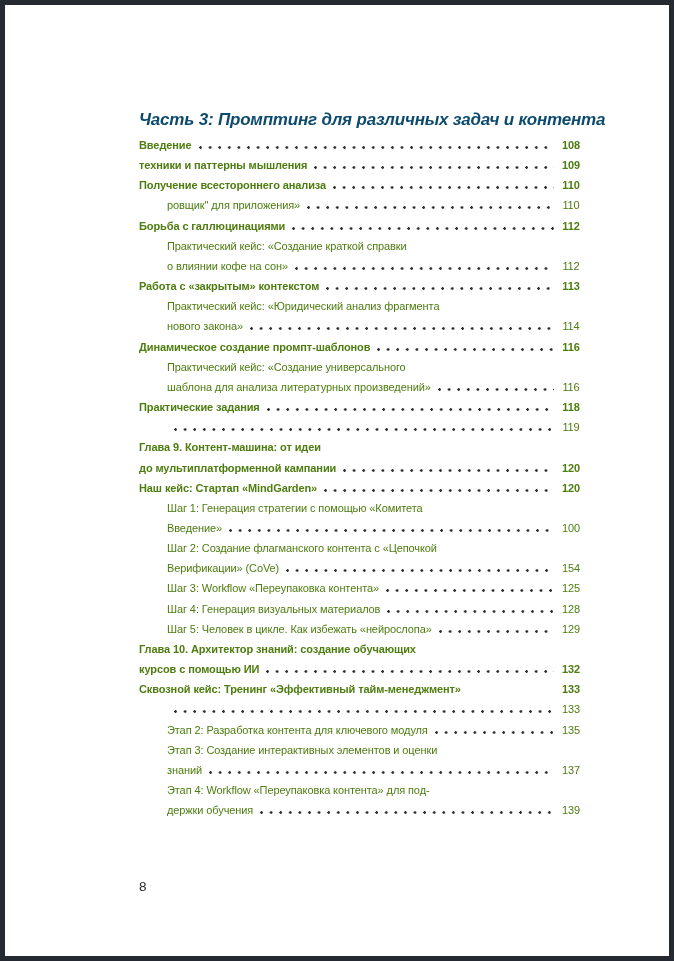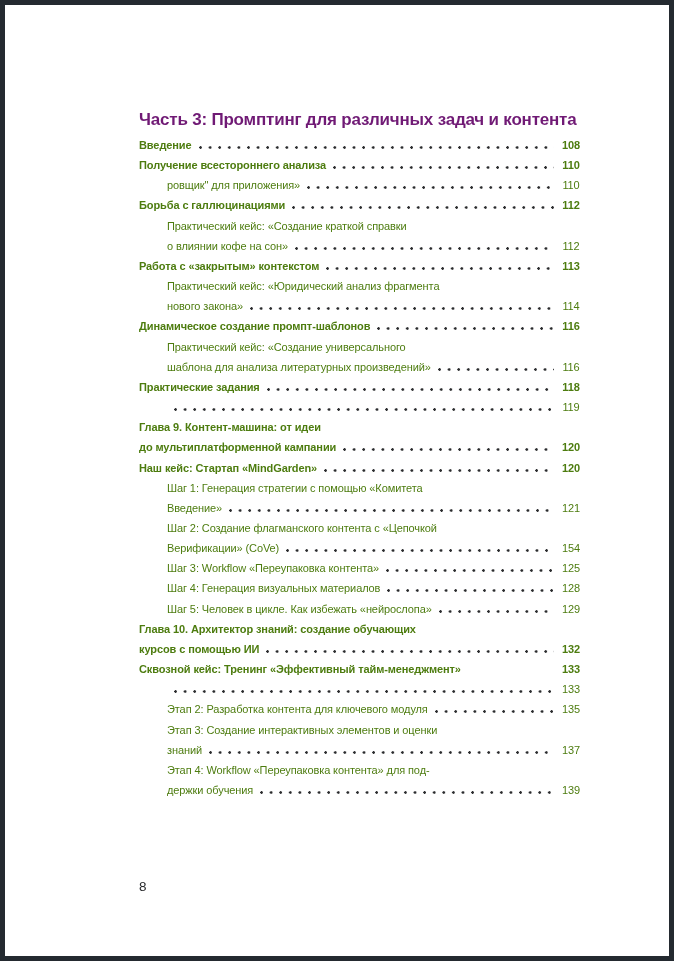--- a/index.html
+++ b/index.html
@@ -11,22 +11,23 @@
   .page {
     box-sizing:border-box; width:674px; height:961px;
     border:5px solid #242a30; position:relative; background:#ffffff;
     overflow:hidden;
   }
   .content {
     position:absolute; left:134px; top:103px; width:444px;
   }
   .part-title {
     font-size:17px; font-weight:700; line-height:24px;
-    letter-spacing:-0.2px; margin:0 0 3px 0; color:#701a75;
+    letter-spacing:-0.2px; margin:0 0 3px 0; color:#0c4a6e;
     white-space:nowrap;
+    font-style:italic;
   }
   .toc {
     font-size:11px; line-height:20.15px; letter-spacing:-0.1px;
     color:#4d7c0f;
   }
   .entry.bold { font-weight:700; }
   .entry.sub { padding-left:28px; }
   .line { white-space:nowrap; }
   .lastline { display:flex; align-items:baseline; }
   .txt { white-space:nowrap; flex:0 0 auto; }
@@ -51,20 +52,25 @@
     <h1 class="part-title">Часть 3: Промптинг для различных задач и контента</h1>
     <div class="toc" id="toc">
         <div class="entry bold">
           <div class="lastline">
             <span class="txt">Введение</span>
             <span class="leader"></span>
             <span class="pg">108</span>
           </div>
         </div>
         <div class="entry bold">
+          <div class="lastline">
+            <span class="txt">техники и паттерны мышления</span>
+            <span class="leader"></span>
+            <span class="pg">109</span>
+          </div>
         </div>
         <div class="entry bold">
           <div class="lastline">
             <span class="txt">Получение всестороннего анализа</span>
             <span class="leader"></span>
             <span class="pg">110</span>
           </div>
         </div>
         <div class="entry sub">
           <div class="lastline">
@@ -144,21 +150,21 @@
             <span class="txt">Наш кейс: Стартап «MindGarden»</span>
             <span class="leader"></span>
             <span class="pg">120</span>
           </div>
         </div>
         <div class="entry sub">
           <div class="line">Шаг 1: Генерация стратегии с помощью «Комитета</div>
           <div class="lastline">
             <span class="txt">Введение»</span>
             <span class="leader"></span>
-            <span class="pg">121</span>
+            <span class="pg">100</span>
           </div>
         </div>
         <div class="entry sub">
           <div class="line">Шаг 2: Создание флагманского контента с «Цепочкой</div>
           <div class="lastline">
             <span class="txt">Верификации» (CoVe)</span>
             <span class="leader"></span>
             <span class="pg">154</span>
           </div>
         </div>

